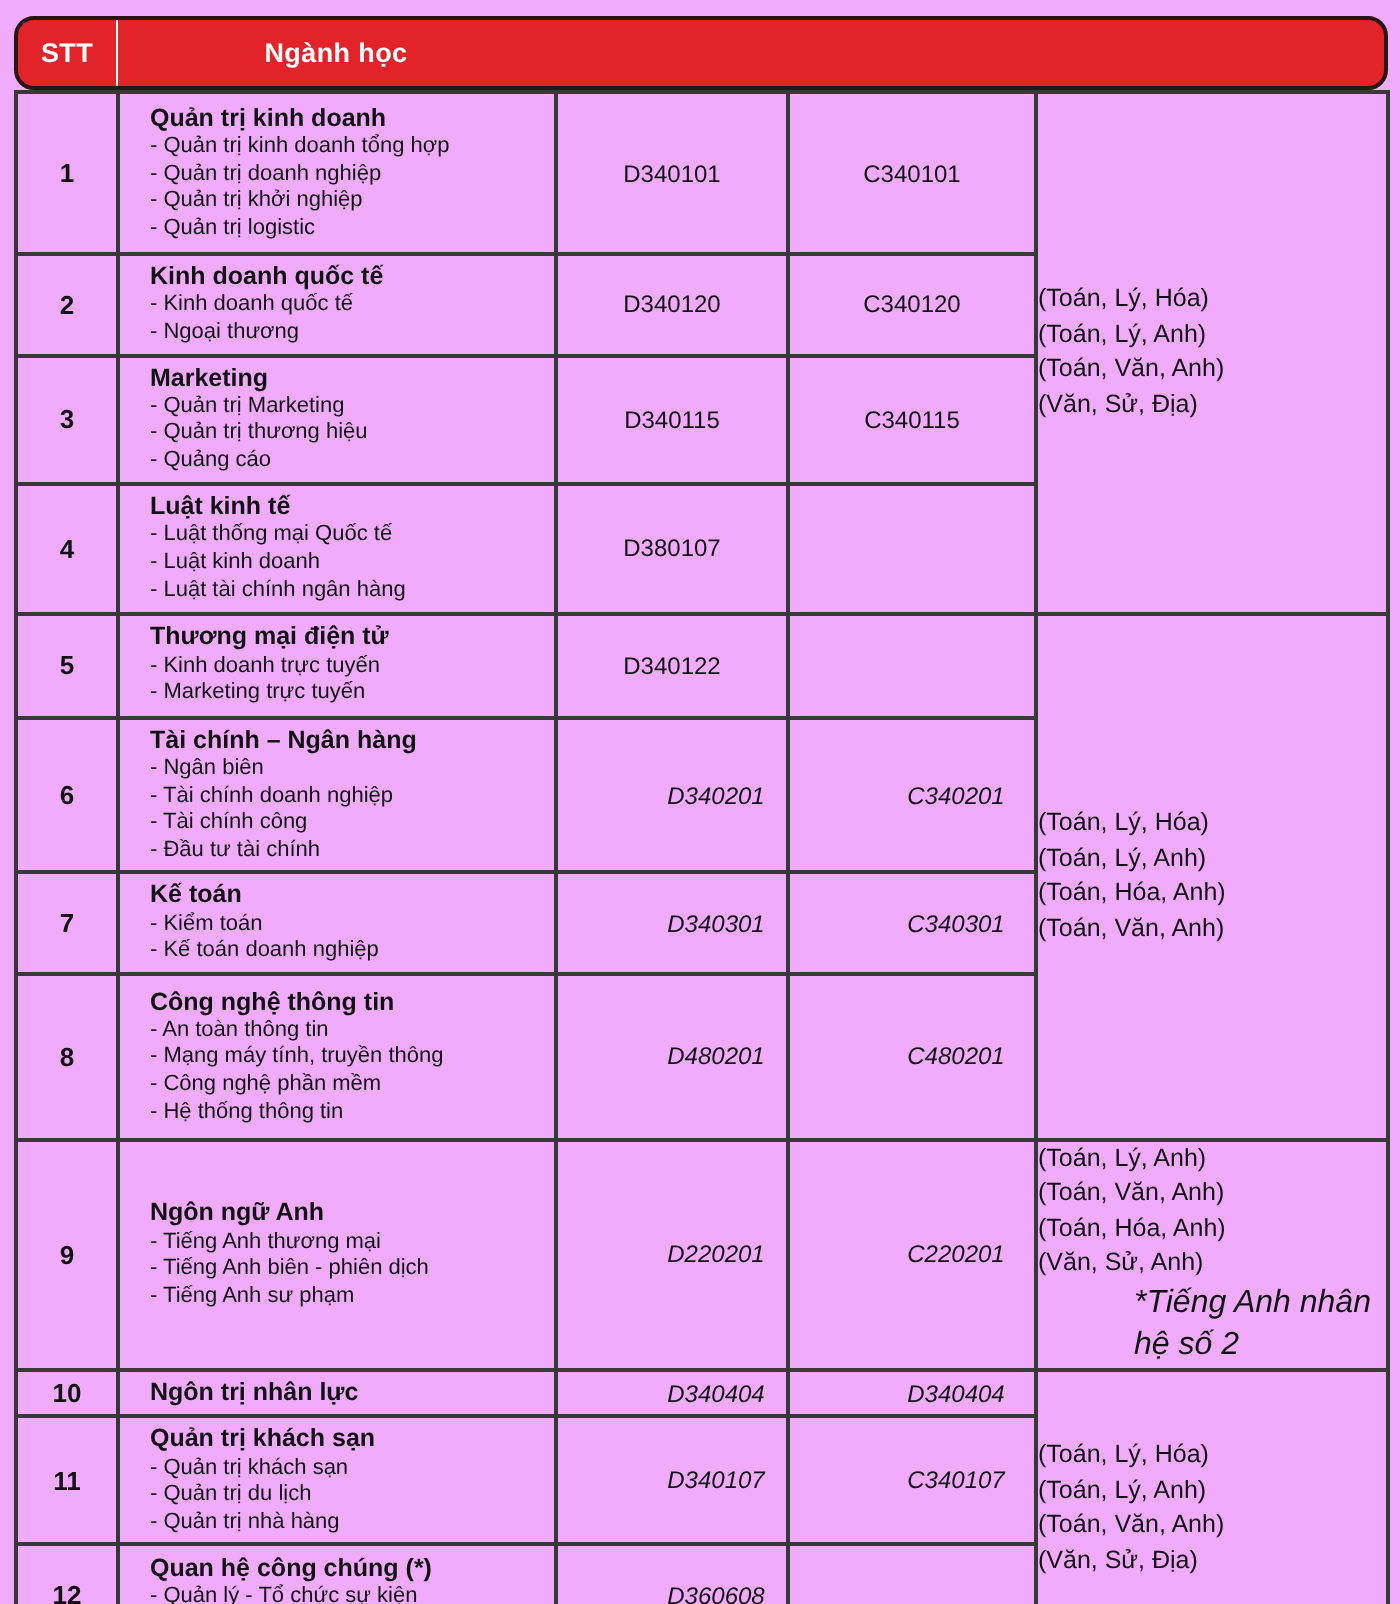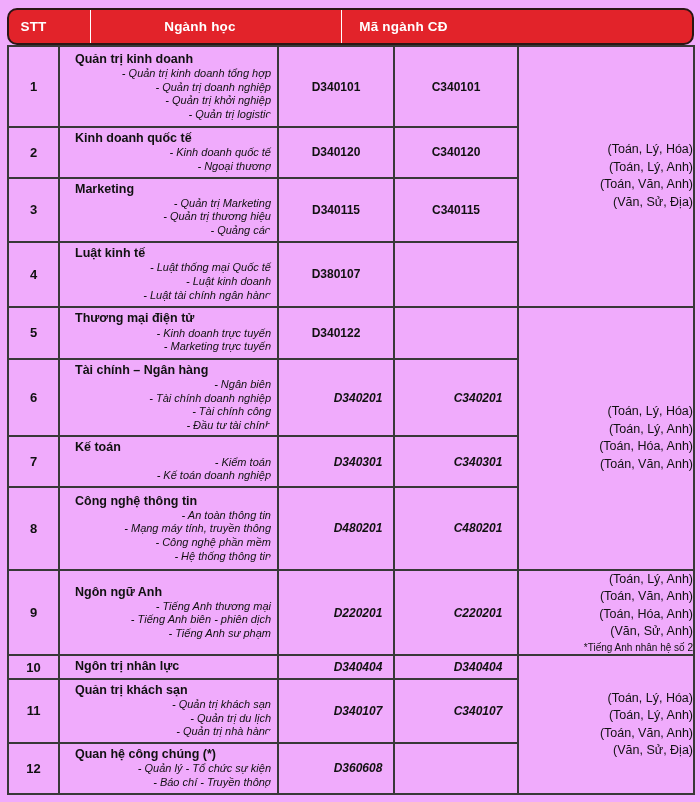--- a/index.html
+++ b/index.html
@@ -14,52 +14,51 @@
   
   .header-bar {
     position:absolute; left:7px; top:8px; width:687px; height:37px;
     background:#e2232a; border:2px solid #2a1516; border-radius:10px;
     display:flex; align-items:stretch; overflow:hidden;
   }
   .hcell {
     display:flex; align-items:center; justify-content:center;
     color:#ffffff; font-weight:bold; font-size:13.5px; letter-spacing:0.2px;
   }
-  .hcell + .hcell { border-left:1.5px solid #ffffff;margin-left:32px; }
+  .hcell + .hcell { border-left:1.5px solid #ffffff; }
   .hc-1 { width:49px; }
   .hc-2 { width:219px; }
   .hc-3 { width:116px; }
   .hc-4 { width:124px; }
   .hc-5 { flex:1; }
 
   
   table.body-table {
     position:absolute; left:7px; top:45px; width:686px;
     border-collapse:collapse; table-layout:fixed;
   }
   td { border:2px solid #383838; vertical-align:middle; overflow:hidden; }
   td.stt { text-align:center; font-weight:bold; font-size:13px; }
-  td.major { padding:3px 6px 3px 15px;border-radius:30px; }
+  td.major { padding:3px 6px 3px 15px; }
   .major-title { font-weight:bold; font-size:12.5px; line-height:1.22; }
-  .mitem { font-style:italic; font-size:11px; line-height:1.24;text-align:right; }
-  td.code { text-align:center; font-size:12px;font-weight:bold; }
+  .mitem { font-size:11px; line-height:1.24; }
+  td.code { text-align:center; font-size:12px; }
   td.code.it { font-style:italic;padding-left:44px; }
-  td.combo { text-align:right; }
+  td.combo { text-align:left; }
   .combo-line { font-size:12.5px; line-height:1.4; }
-  .combo-note { font-size:10px; line-height:1.35; }
+  .combo-note { font-size:16px; font-style:italic; line-height:1.35;padding-left:48px; }
 </style>
 </head>
 <body>
 
 <div class="page">
 
   <div class="header-bar">
     <div class="hcell hc-1">STT</div>
     <div class="hcell hc-2">Ngành học</div>
-    <div class="hcell hc-4">Mã ngành CĐ</div>
   </div>
 
   <table class="body-table">
     <colgroup>
       <col style="width:51px">
         <col style="width:219px">
         <col style="width:116px">
         <col style="width:124px">
         <col style="width:176px">
     </colgroup>

